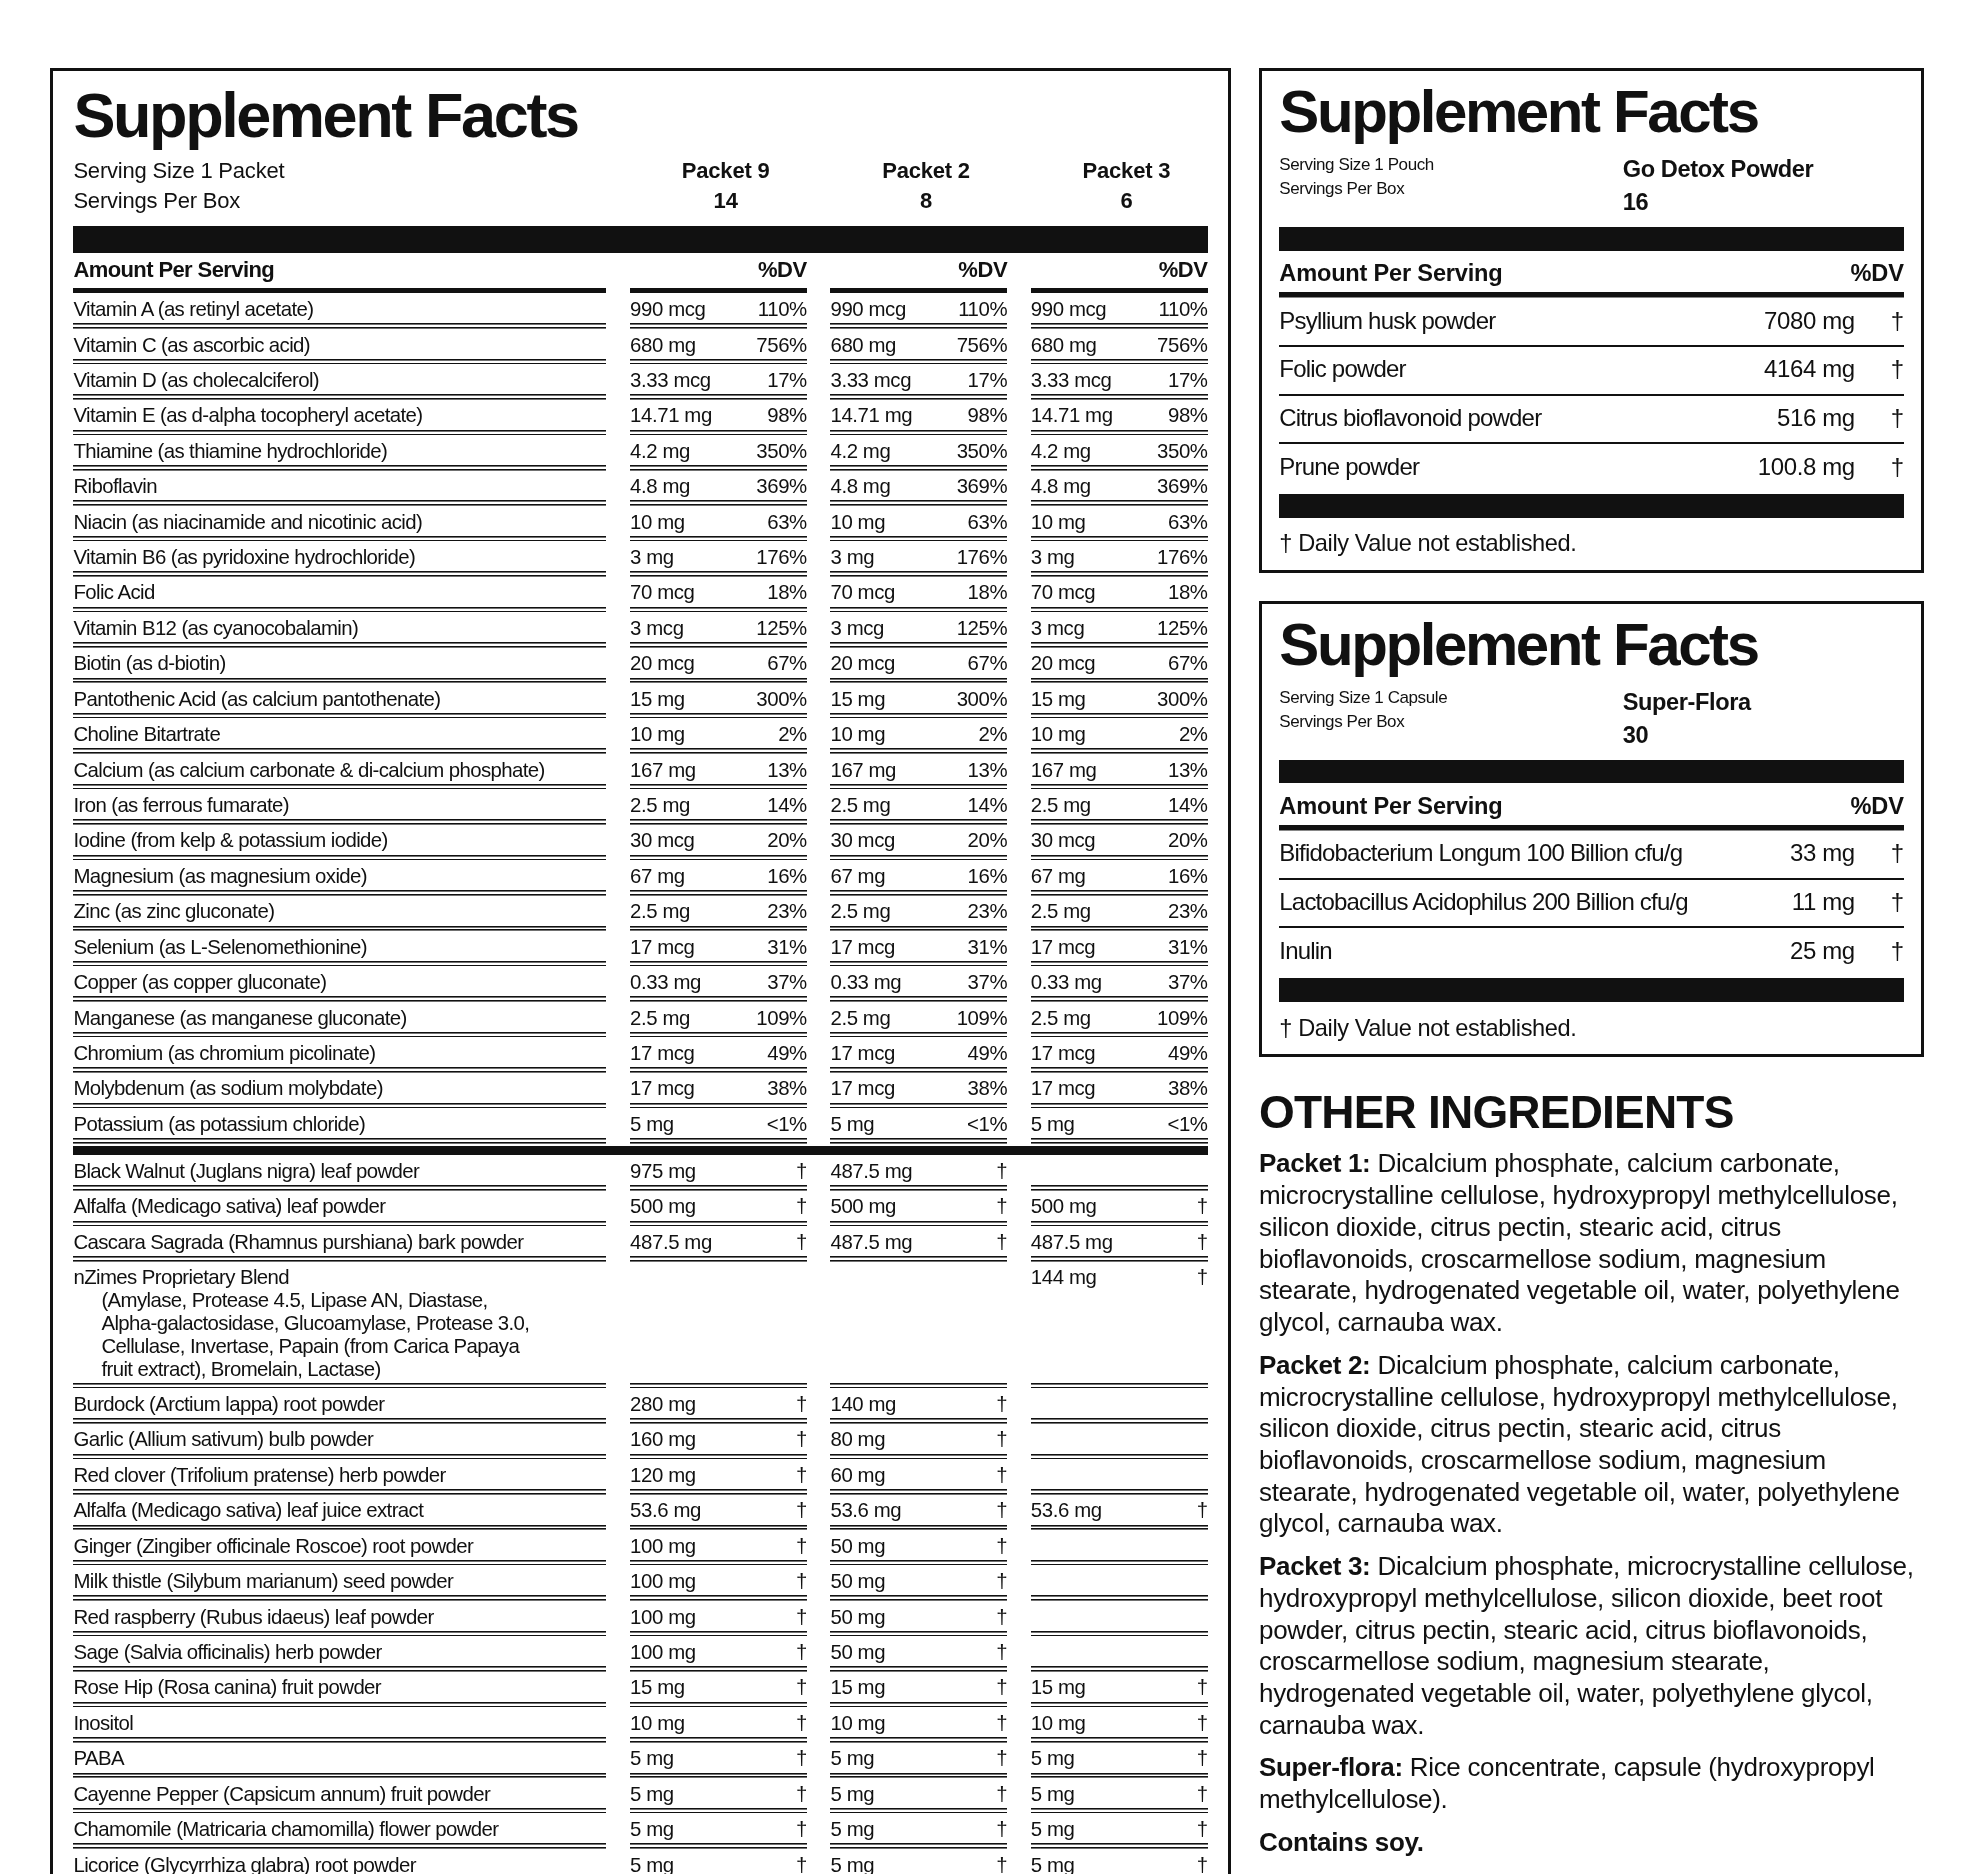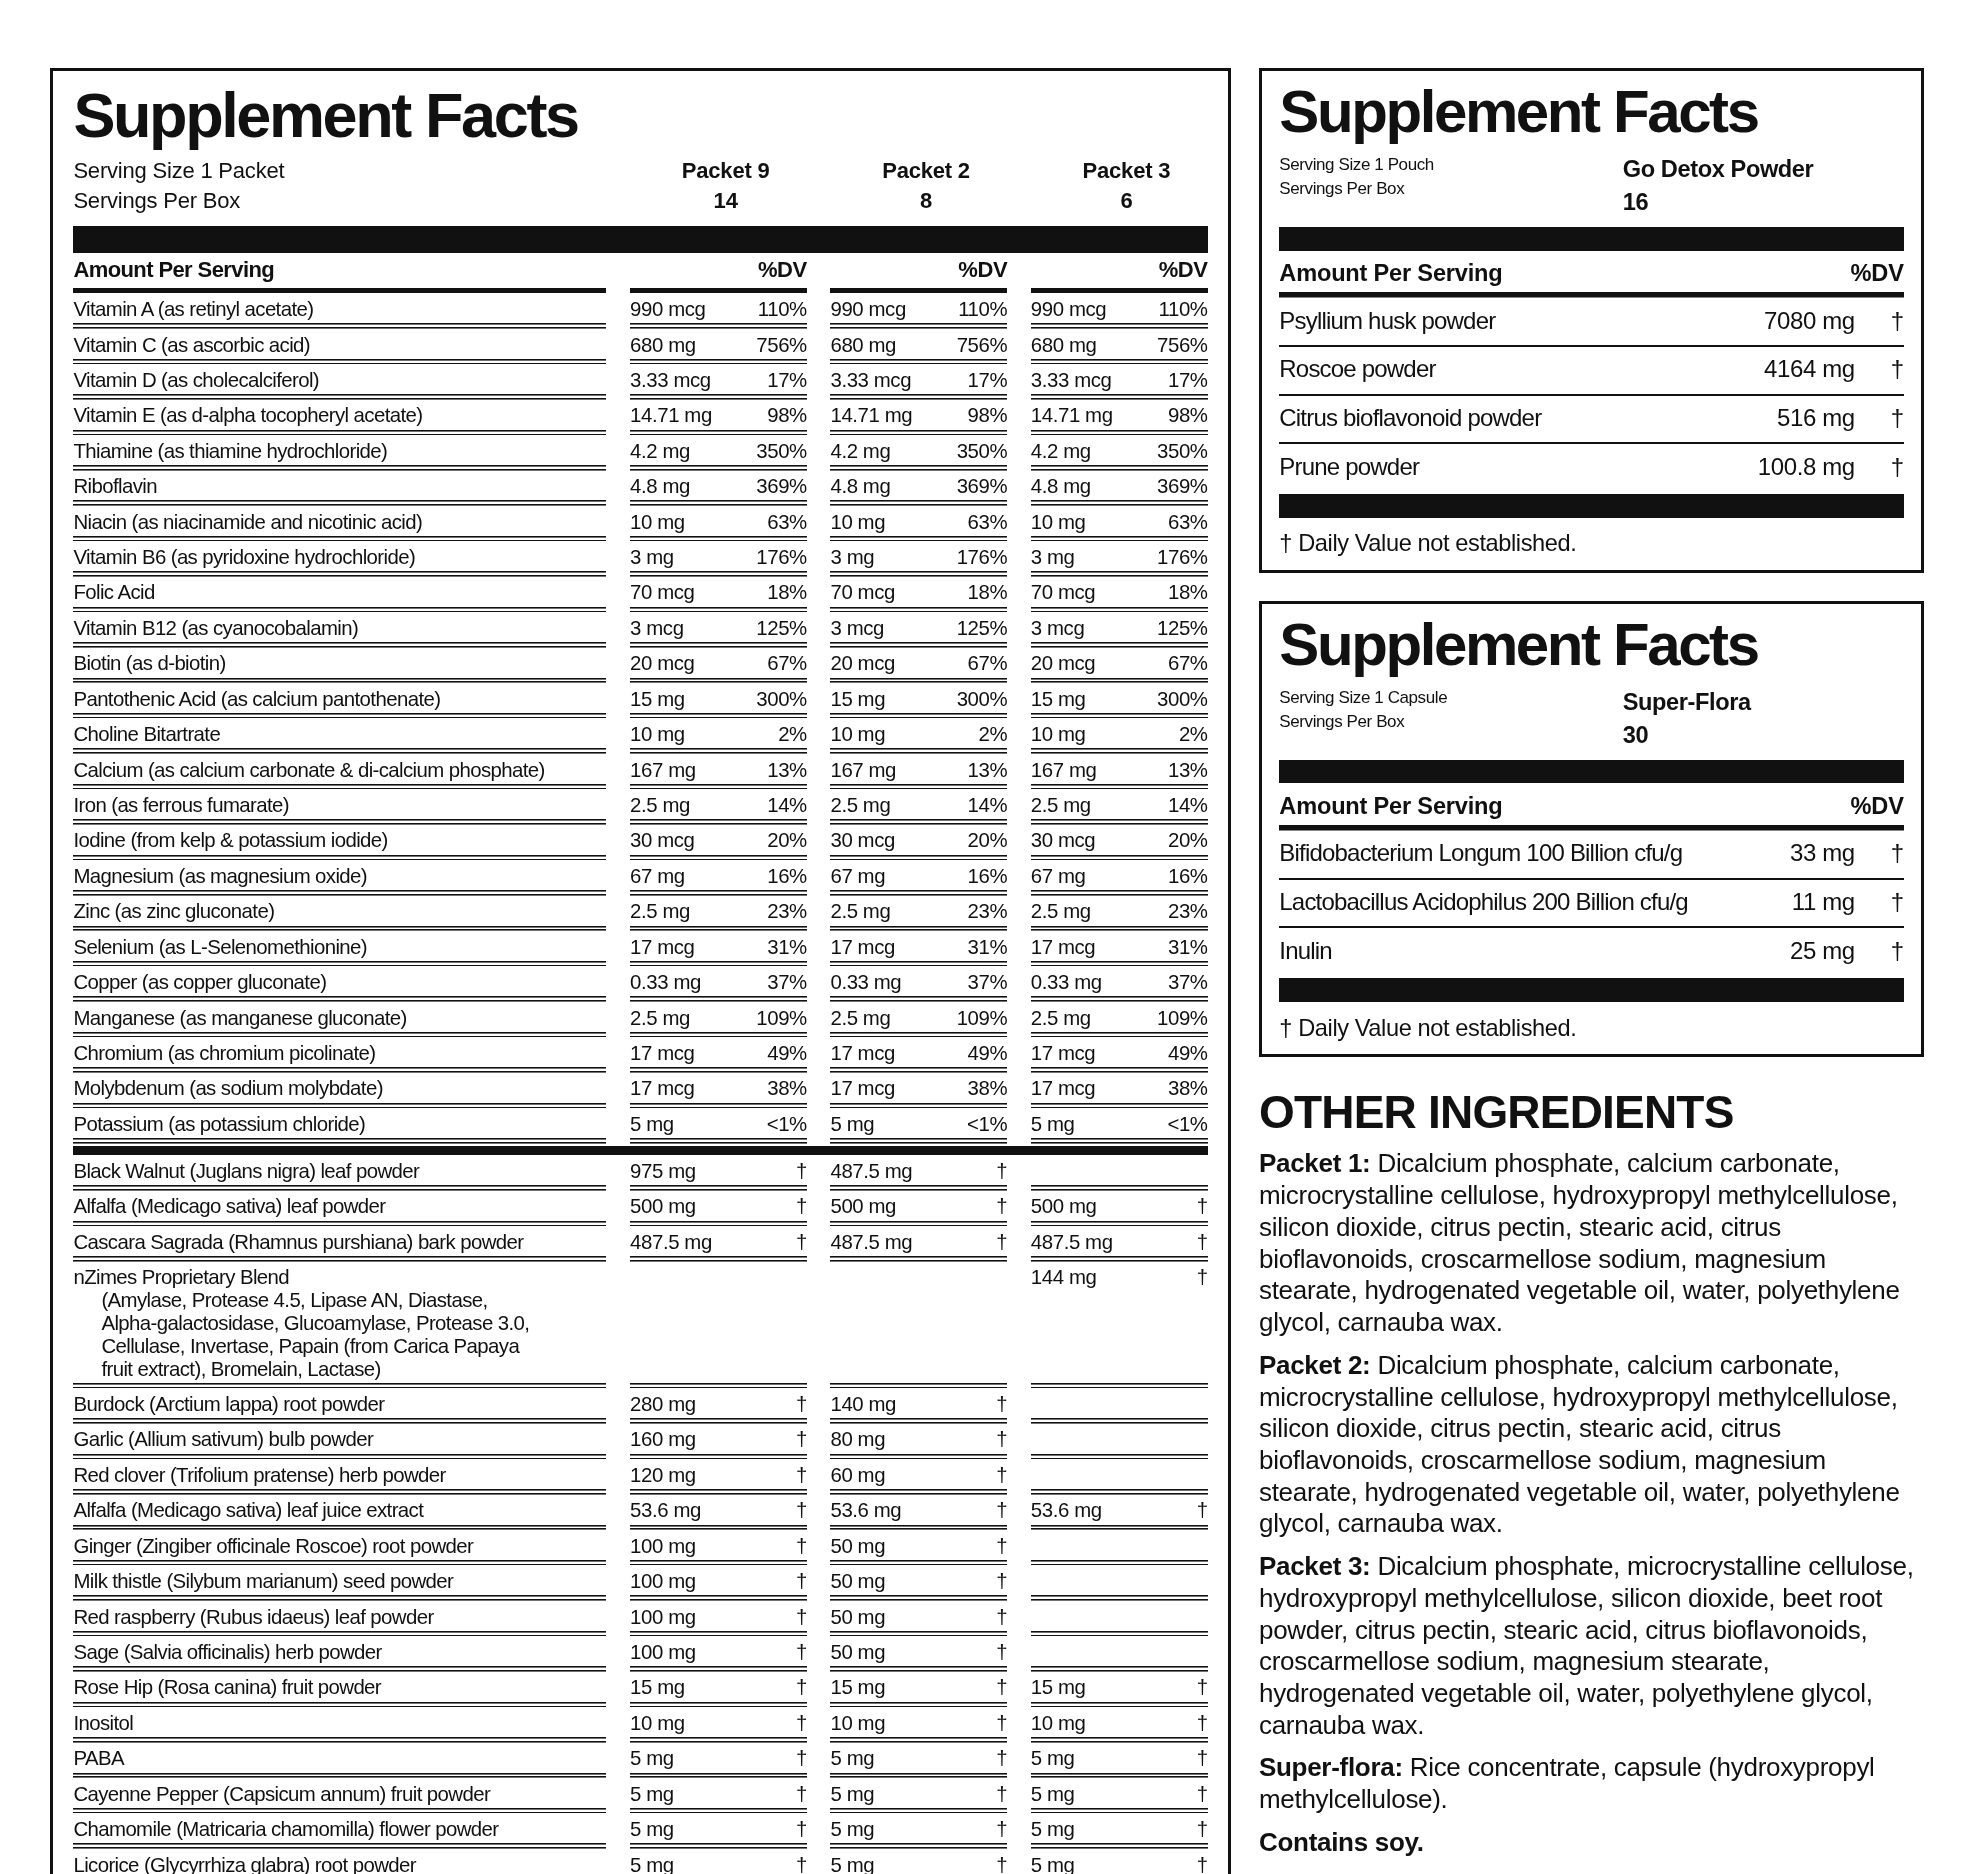--- a/index.html
+++ b/index.html
@@ -737,21 +737,21 @@
         <div>Amount Per Serving</div>
         <div>%DV</div>
       </div>
       <div id="detox-rows">
           <div class="rrow">
             <div class="rname">Psyllium husk powder</div>
             <div class="ramt">7080 mg</div>
             <div class="rdv">†</div>
           </div>
           <div class="rrow">
-            <div class="rname">Roscoe powder</div>
+            <div class="rname">Folic powder</div>
             <div class="ramt">4164 mg</div>
             <div class="rdv">†</div>
           </div>
           <div class="rrow">
             <div class="rname">Citrus bioflavonoid powder</div>
             <div class="ramt">516 mg</div>
             <div class="rdv">†</div>
           </div>
           <div class="rrow">
             <div class="rname">Prune powder</div>

